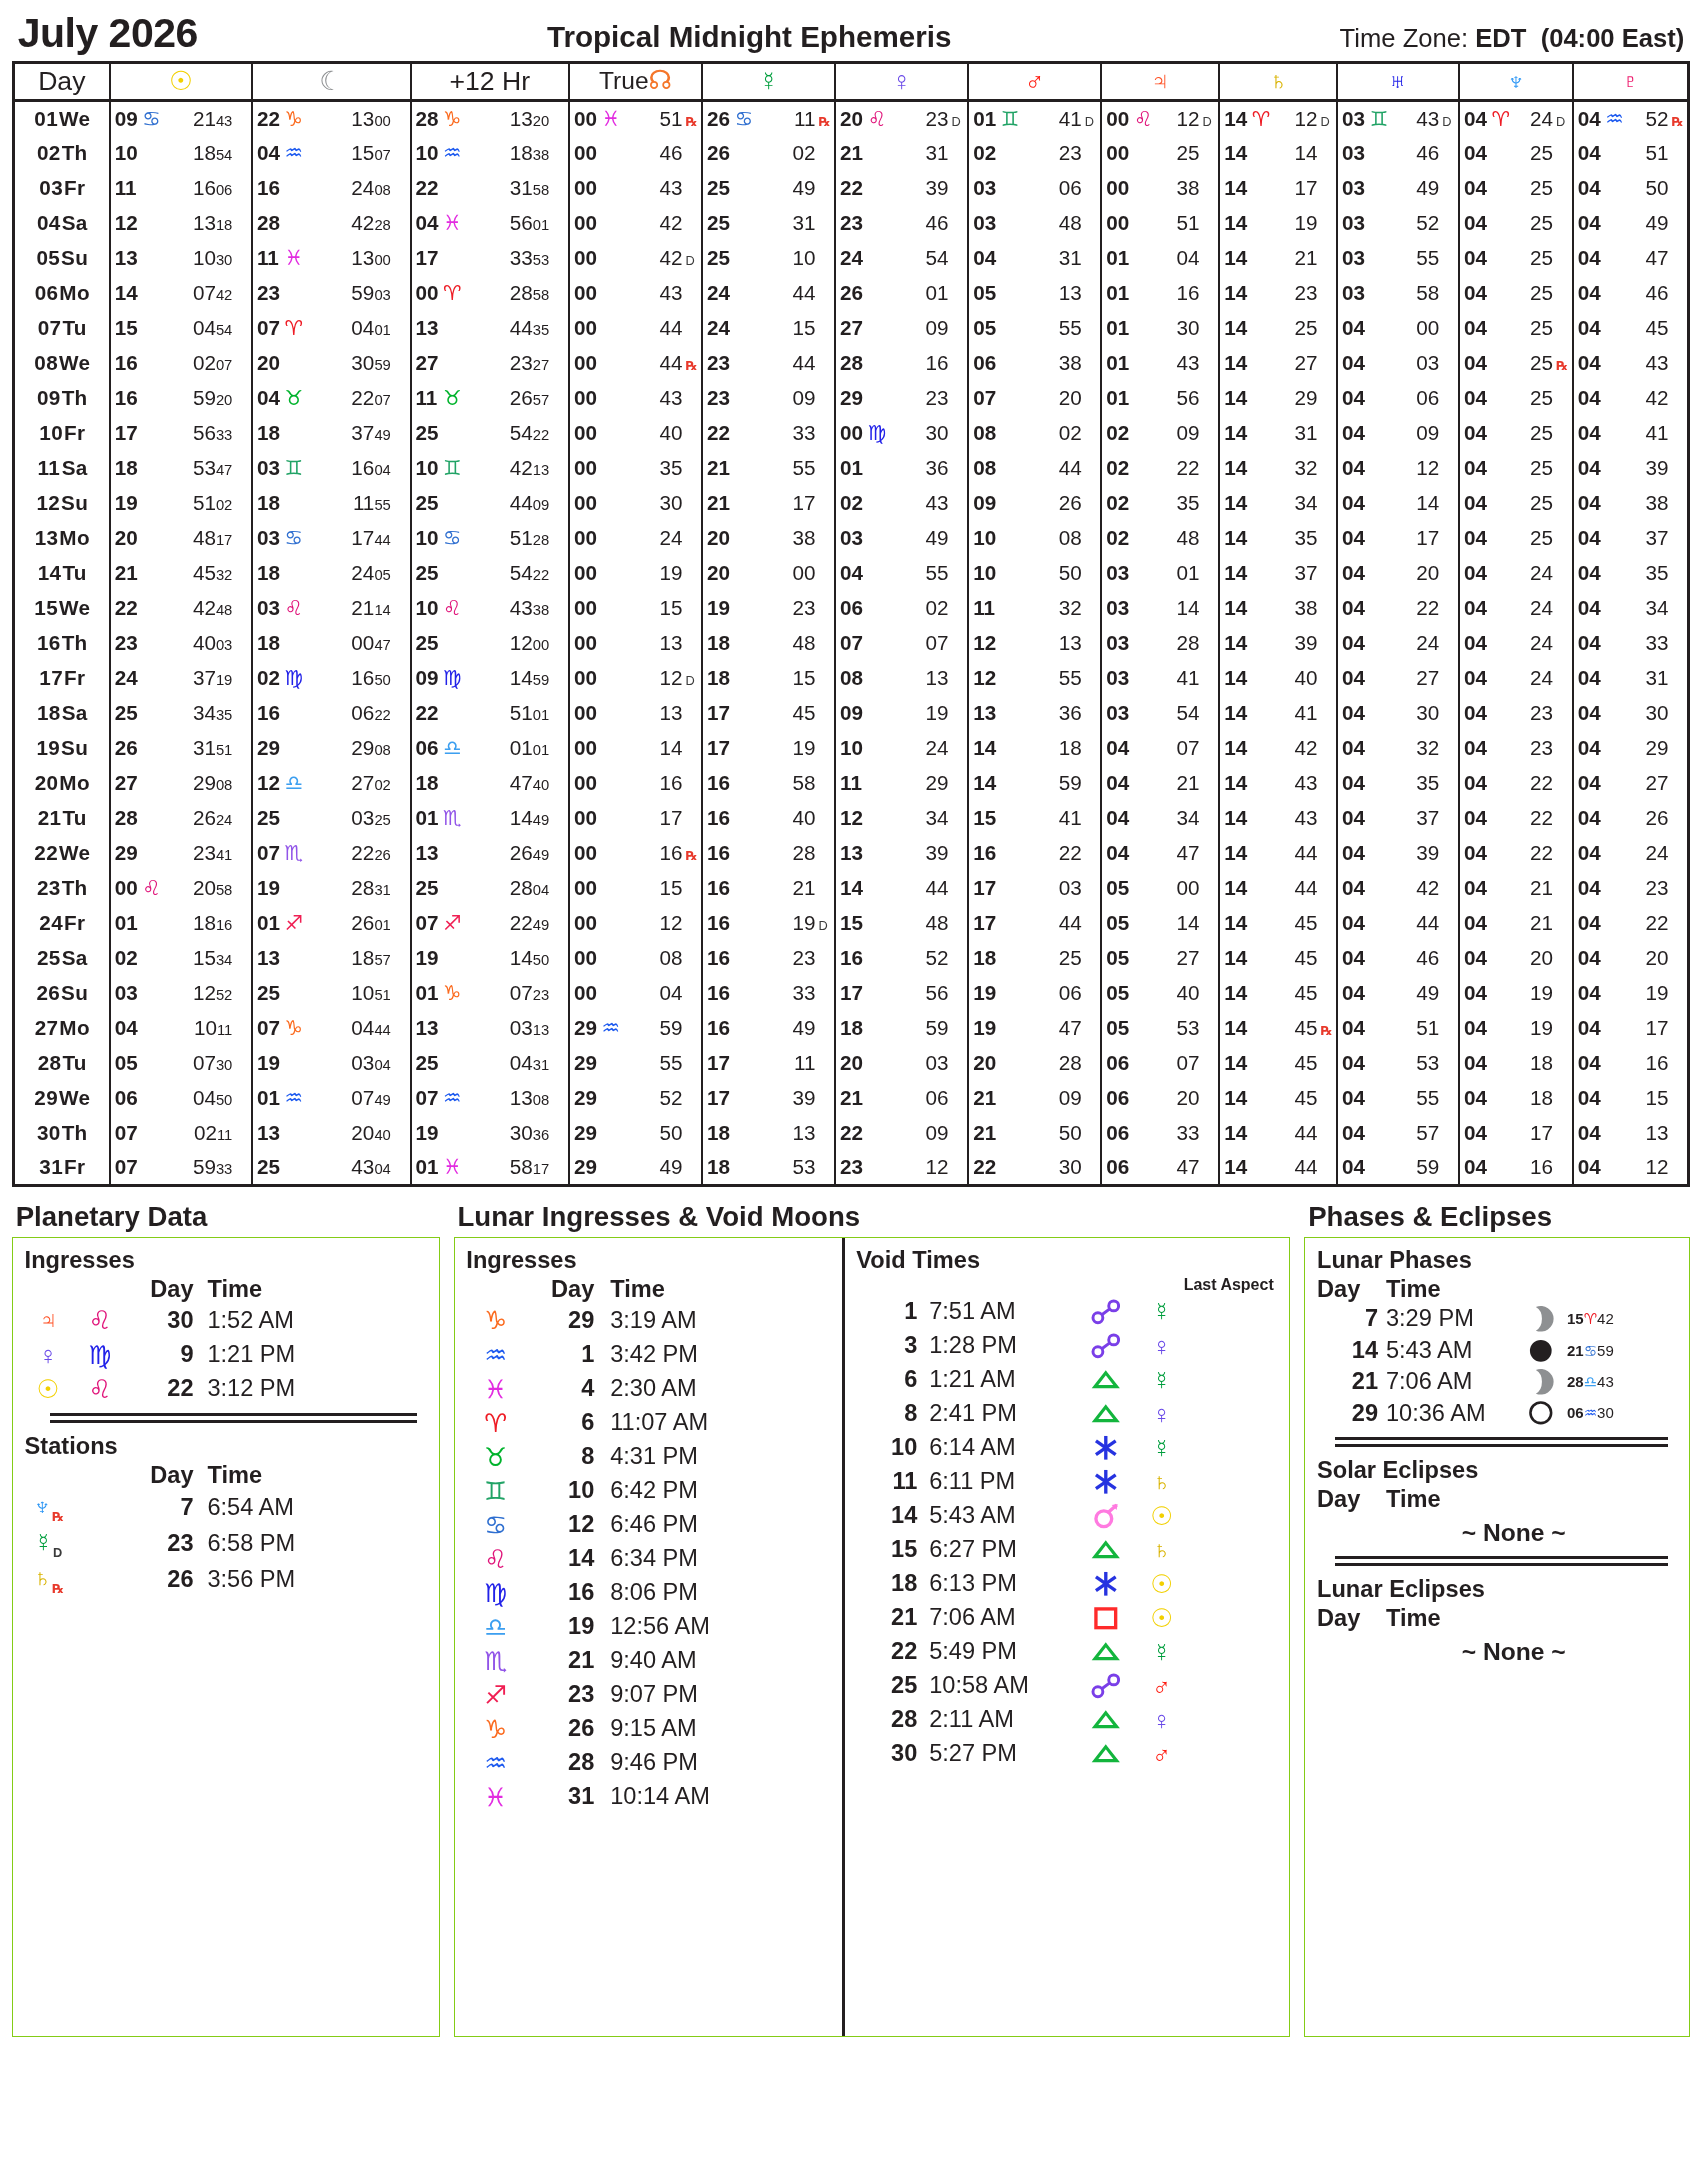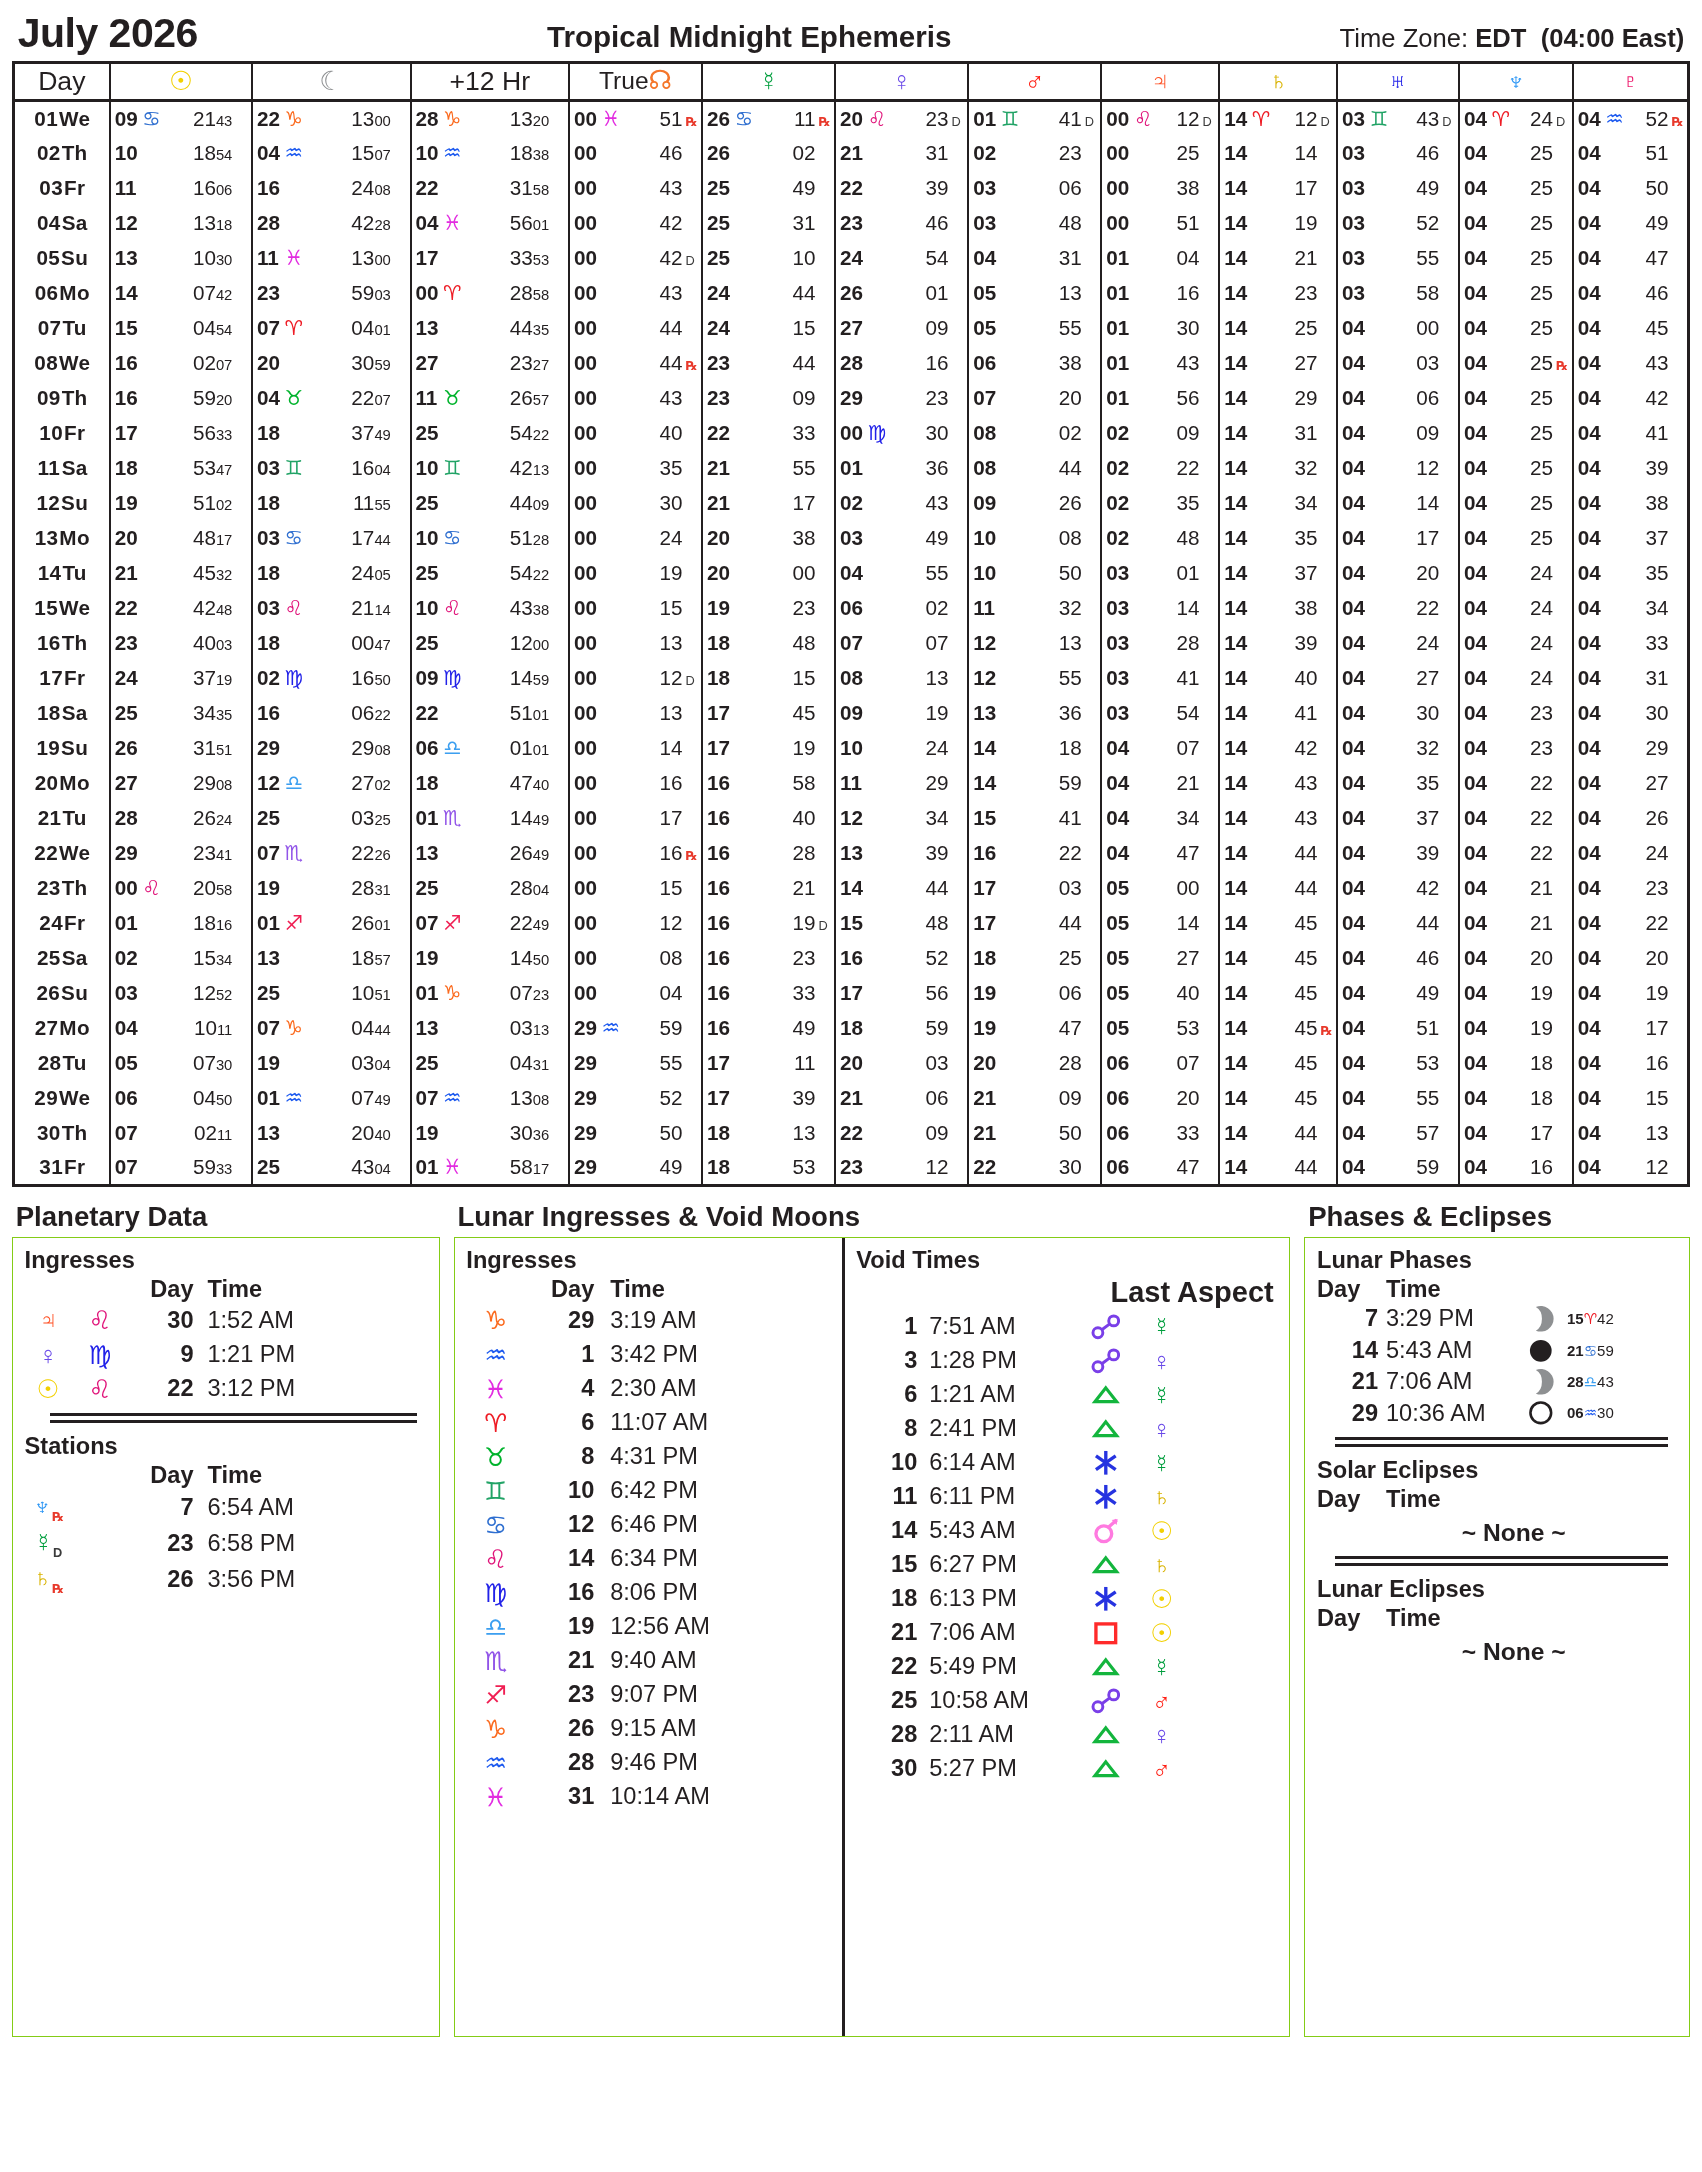--- a/index.html
+++ b/index.html
@@ -87,21 +87,21 @@
   
   .li .glyph-cell{width:59px;}
   .li .day-cell{width:69px;}
   .li .time-cell{width:167px;padding-left:15.8px;}
 
   
   .vd .day-cell{width:61px;}
   .vd .time-cell{width:148px;padding-left:11.8px;}
   .vd .asp-cell{width:57px;text-align:center;}
   .vd .pl-cell{width:55px;text-align:center;font-size:25.6px;font-weight:bold;}
-  .la-head{font-size:29px;font-weight:bold;text-align:right;}
+  .la-head{font-size:16px;font-weight:bold;text-align:right;}
 
   
   .ph .day-cell{width:61px;}
   .ph .time-cell{width:140px;padding-left:7.9px;}
   .ph .ph-cell{width:41px;text-align:center;}
   .ph .pos-cell{font-weight:bold;font-size:15px;white-space:nowrap;}
   .ph .pos-cell .mm{font-weight:normal;}
   .none-row{text-align:center;font-size:24.6px;font-weight:bold;padding:5.9px 0 2px 33px;}
 
   svg{display:block;}

